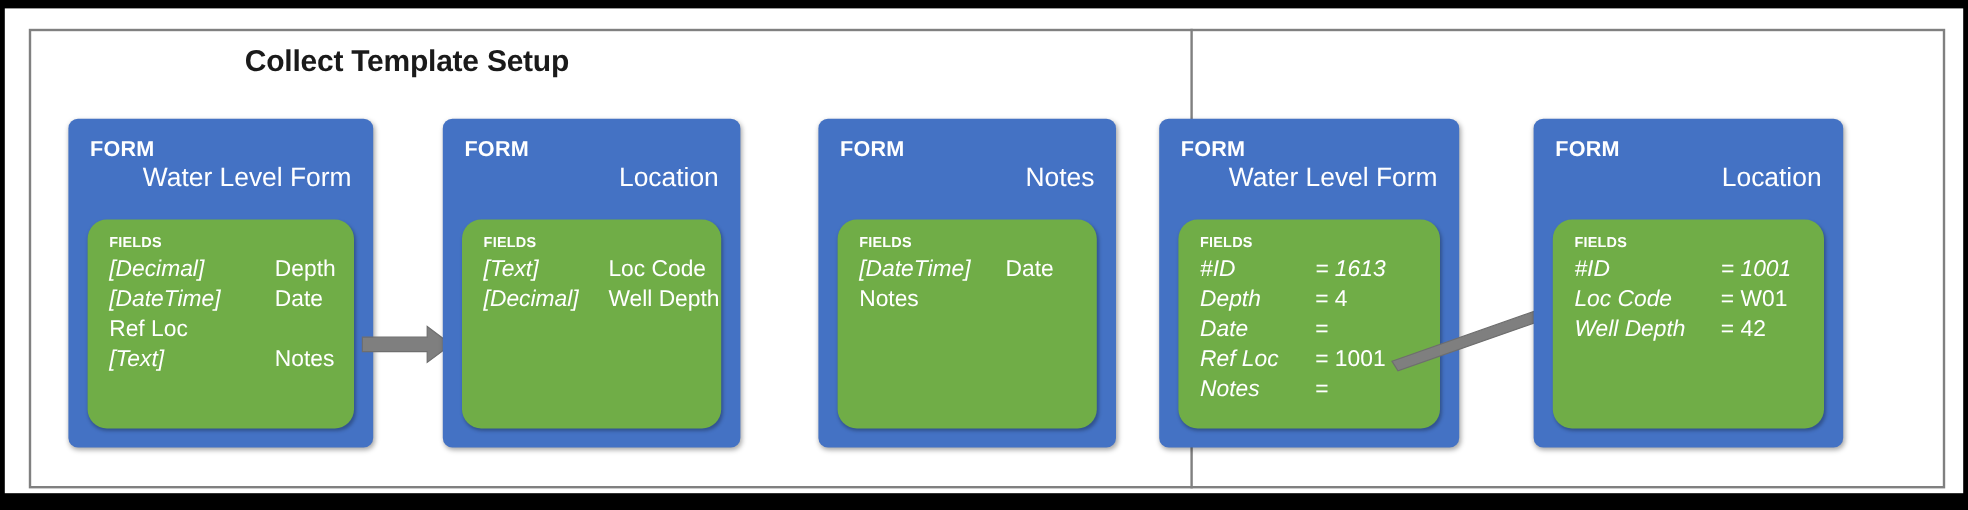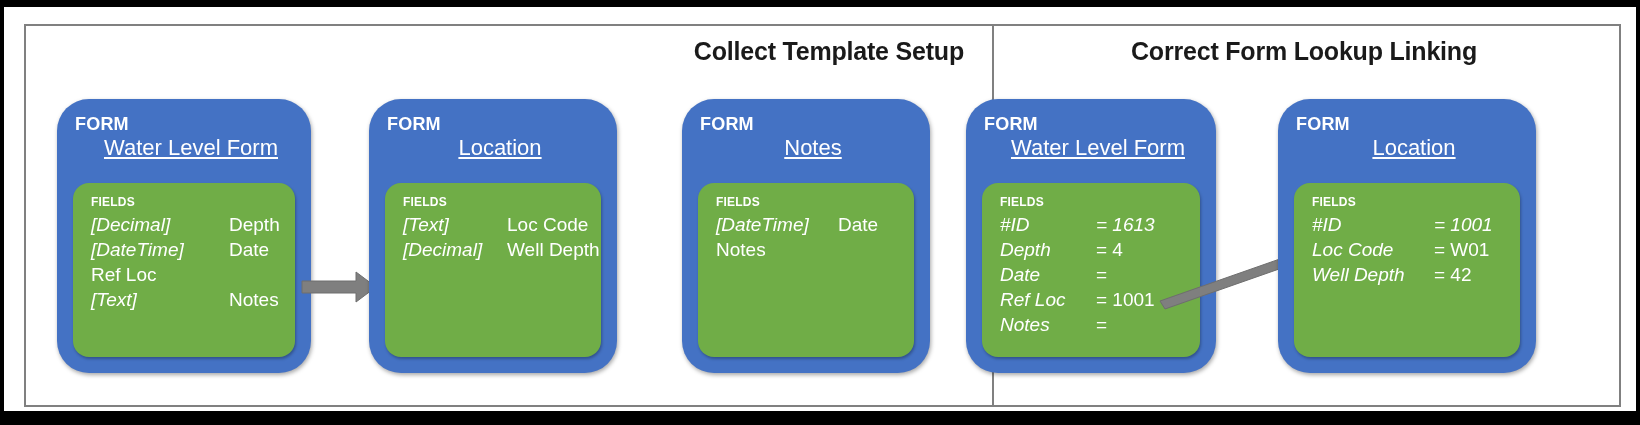--- a/index.html
+++ b/index.html
@@ -44,51 +44,50 @@
 
   
   .panel-title {
     position: absolute;
     font-size: 25px;
     font-weight: bold;
     color: #1a1a1a;
     letter-spacing: -0.2px;
     white-space: nowrap;
   }
-  #title-left  { left: 200px; top: 30px; width: 760px; text-align: right; }
+  #title-left  { left: 200px; top: 30px; width: 760px; text-align: left; }
   #title-right { left: 1000px; top: 30px; width: 600px; text-align: center; }
 
   
   .card {
     position: absolute;
     background: #4472C4;
-    border-radius: 32px;
+    border-radius: 8px;
     box-shadow: 1px 2px 4px rgba(0,0,0,0.35);
   }
   .card-head {
     position: absolute;
     left: 0; top: 0; right: 0;
     padding: 16px 18px 0 18px;
     box-sizing: border-box;
     color: #ffffff;
   }
   .card-kind {
     font-size: 18px;
     font-weight: bold;
     line-height: 1.05;
     letter-spacing: 0.2px;
   }
   .card-name {
     font-size: 22px;
     font-weight: normal;
     line-height: 1.25;
-    text-align: center;
+    text-align: right;
     padding-left: 14px;
     white-space: nowrap;
-    text-decoration: underline;
   }
   .fields-box {
     position: absolute;
     background: #70AD47;
     border-radius: 16px;
     box-shadow: 1px 2px 3px rgba(0,0,0,0.28);
     box-sizing: border-box;
     padding: 12px 16px 12px 18px;
     color: #ffffff;
     overflow: hidden;
@@ -128,21 +127,20 @@
 </head>
 <body>
 
 <div id="screen">
   <div id="white-page">
 
     <div id="inner-frame"></div>
     <div id="divider"></div>
 
     <div class="panel-title" id="title-left">Collect Template Setup</div>
-    <div class="panel-title" id="title-right">Correct Form Lookup Linking</div>
 
     <div class="card" style="left:53px; top:92px; width:254px; height:274px;">
       <div class="card-head">
         <div class="card-kind">FORM</div>
         <div class="card-name">Water Level Form</div>
       </div>
       <div class="fields-box tpl-a" style="left:16px; top:84px; width:222px; height:174px;">
         <div class="fields-title">FIELDS</div>
         <div class="field-row">
           <span class="field-type">[Decimal]</span>

